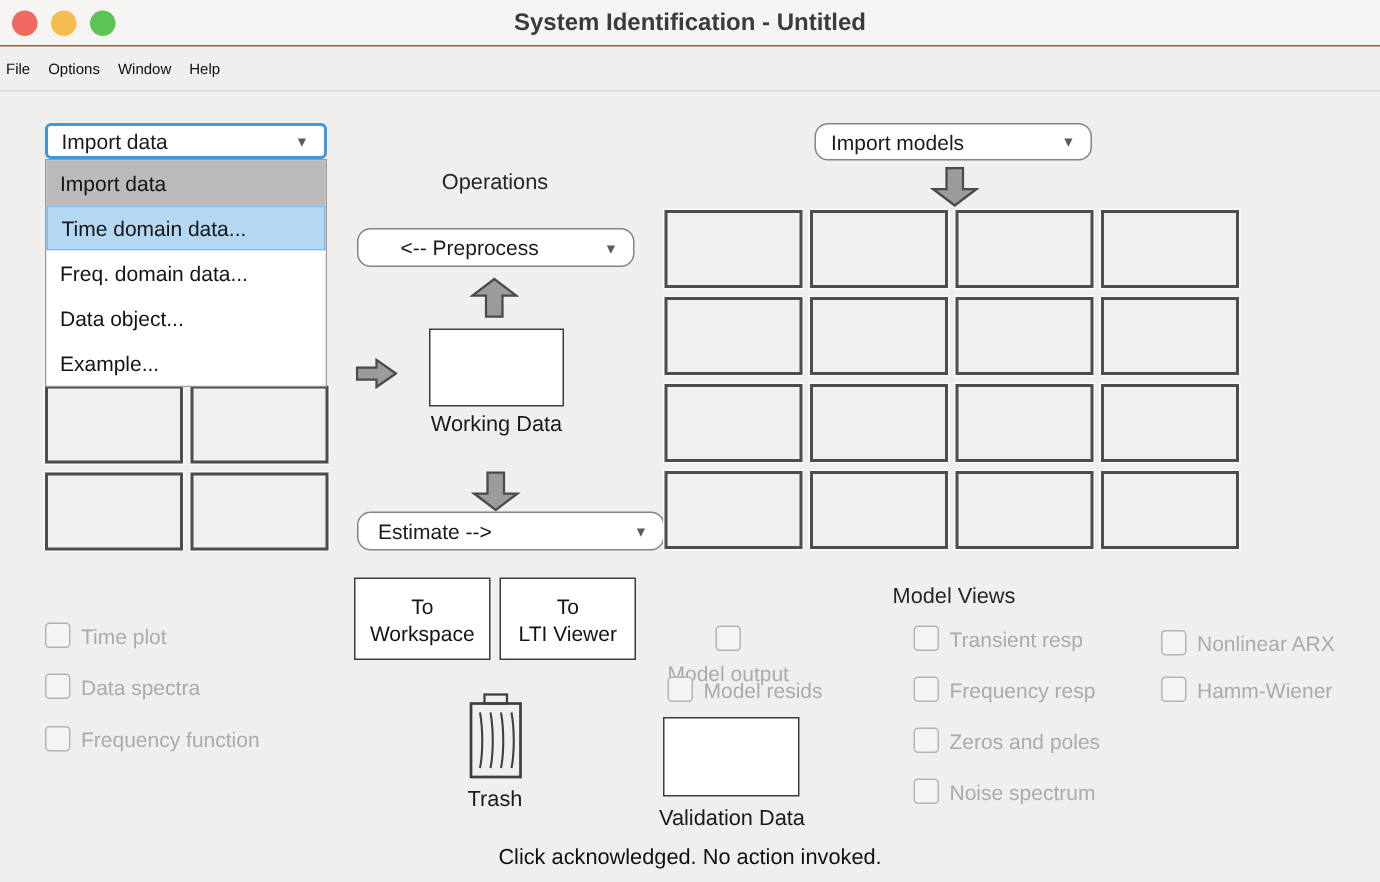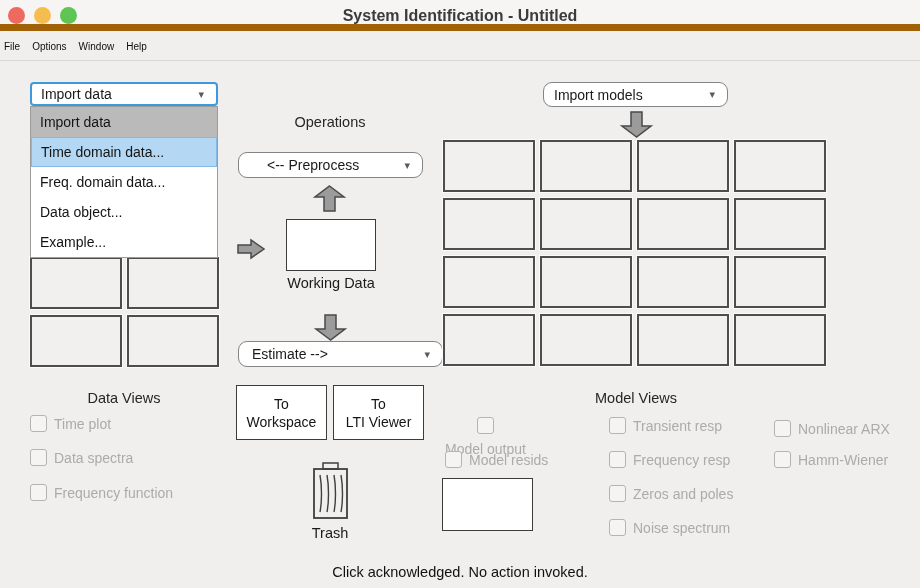--- a/index.html
+++ b/index.html
@@ -2,21 +2,21 @@
 <html><head>
 <meta charset="utf-8">
 <style>
   * { margin:0; padding:0; box-sizing:border-box; }
   html,body { width:920px; height:588px; }
   body { font-family:"Liberation Sans", sans-serif; background:#e8e7e5; }
   .window { position:relative; width:920px; height:588px; background:#f0efed; overflow:hidden; }
 
   
   .titlebar { position:absolute; left:0; top:0; width:920px; height:31px;
-              background:#f6f5f4; border-bottom:7px solid #a16207; }
+              background:#f6f5f4; border-bottom:1px solid #a16207; }
   .lights { position:absolute; left:8px; top:7px; display:flex; gap:9px; }
   .light { width:17px; height:17px; border-radius:50%; }
   .light.red { background:#ee6a5f; }
   .light.yellow { background:#f5bd4f; }
   .light.green { background:#5ec454; }
   .title { position:absolute; left:0; top:0; width:920px; height:31px; line-height:31px;
            text-align:center; font-size:16px; font-weight:bold; color:#3b3b3b; }
 
   
   .menubar { position:absolute; left:0; top:32px; width:920px; height:29px;
@@ -148,20 +148,21 @@
     <rect x="13" y="3" width="15" height="6" fill="none" stroke="#3f3f3f" stroke-width="1.5"></rect>
     <rect x="4" y="9" width="33" height="49" fill="none" stroke="#3f3f3f" stroke-width="1.8"></rect>
     <path d="M10,15 C12,26 12,42 10,52" fill="none" stroke="#3f3f3f" stroke-width="1.4"></path>
     <path d="M17,15 C19,26 19,42 17,52" fill="none" stroke="#3f3f3f" stroke-width="1.4"></path>
     <path d="M24,15 C26,26 26,42 24,52" fill="none" stroke="#3f3f3f" stroke-width="1.4"></path>
     <path d="M31,15 C33,26 33,42 31,52" fill="none" stroke="#3f3f3f" stroke-width="1.4"></path>
   </svg>
   <div class="cap abs" style="left:300px; top:525px; width:60px;">Trash</div>
 
   <div class="wbox abs" style="left:442px; top:478px; width:91px; height:53px;"></div>
+  <div class="cap abs" style="left:418px; top:538px; width:140px;">Validation Data</div>
 
   <div class="combo-round abs" style="left:543px; top:82px; width:185px; height:25px; padding-left:10px;">
     <span>Import models</span>
     <span class="combo-arrow">▾</span>
   </div>
 
   <svg class="abs" style="left:620px; top:111px;" width="33" height="27" viewBox="0 0 33 27">
     <polygon points="16.5,26 2,15 11,15 11,1 22,1 22,15 31,15" fill="#9b9b9b" stroke="#4a4a4a" stroke-width="1.5"></polygon>
   </svg>
 
@@ -177,21 +178,20 @@
     <div class="slot"></div>
     <div class="slot"></div>
     <div class="slot"></div>
     <div class="slot"></div>
     <div class="slot"></div>
     <div class="slot"></div>
     <div class="slot"></div>
     <div class="slot"></div>
   </div>
 
-  <div class="sec-title abs" style="left:49px; top:390px; width:150px;">Data Views</div>
 
   <div class="cbrow" style="left:30px; top:415px;">
     <span class="cb"></span>
     <span class="cblabel">Time plot</span>
   </div>
   <div class="cbrow" style="left:30px; top:449px;">
     <span class="cb"></span>
     <span class="cblabel">Data spectra</span>
   </div>
   <div class="cbrow" style="left:30px; top:484px;">

